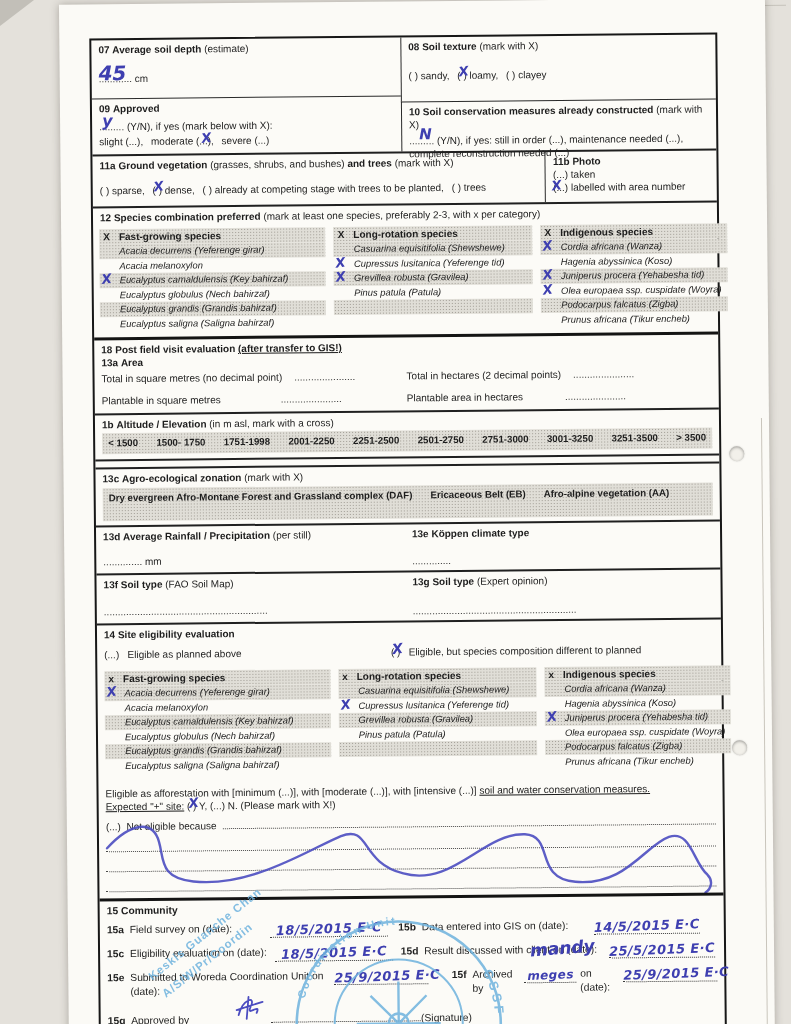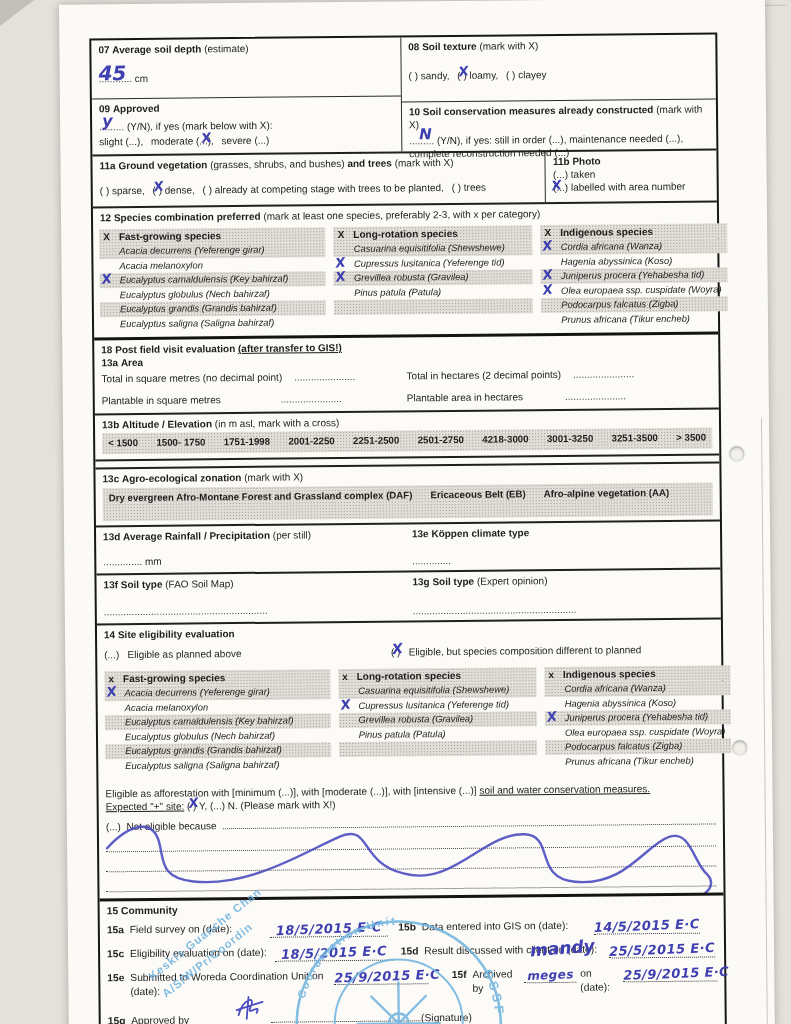--- a/index.html
+++ b/index.html
@@ -279,29 +279,29 @@
             <span class="leader" style="margin-left:60px">......................</span>
           </div>
         <div class="flexline">
             <span>Plantable area in hectares</span>
             <span class="leader" style="margin-left:42px">......................</span>
           </div>
       </div>
     </div>
 
     <div class="sec pad" style="height:46px">
-      <div><span class="b">13b</span> <span class="b">Altitude / Elevation</span> <span>(in m asl, mark with a cross)</span></div>
+      <div><span class="b">1b</span> <span class="b">Altitude / Elevation</span> <span>(in m asl, mark with a cross)</span></div>
       <div class="shade b" style="display:flex;justify-content:space-between;padding:4px 6px;font-size:9.7px;margin-top:2px">
         <span>&lt; 1500</span>
         <span>1500- 1750</span>
         <span>1751-1998</span>
         <span>2001-2250</span>
         <span>2251-2500</span>
         <span>2501-2750</span>
-        <span>4218-3000</span>
+        <span>2751-3000</span>
         <span>3001-3250</span>
         <span>3251-3500</span>
         <span>&gt; 3500</span>
       </div>
     </div>
 
     <div class="sec" style="height:6px"></div>
 
     <div class="sec pad" style="height:58px">
       <div><span class="b">13c</span> <span class="b">Agro-ecological zonation</span> <span>(mark with X)</span></div>

